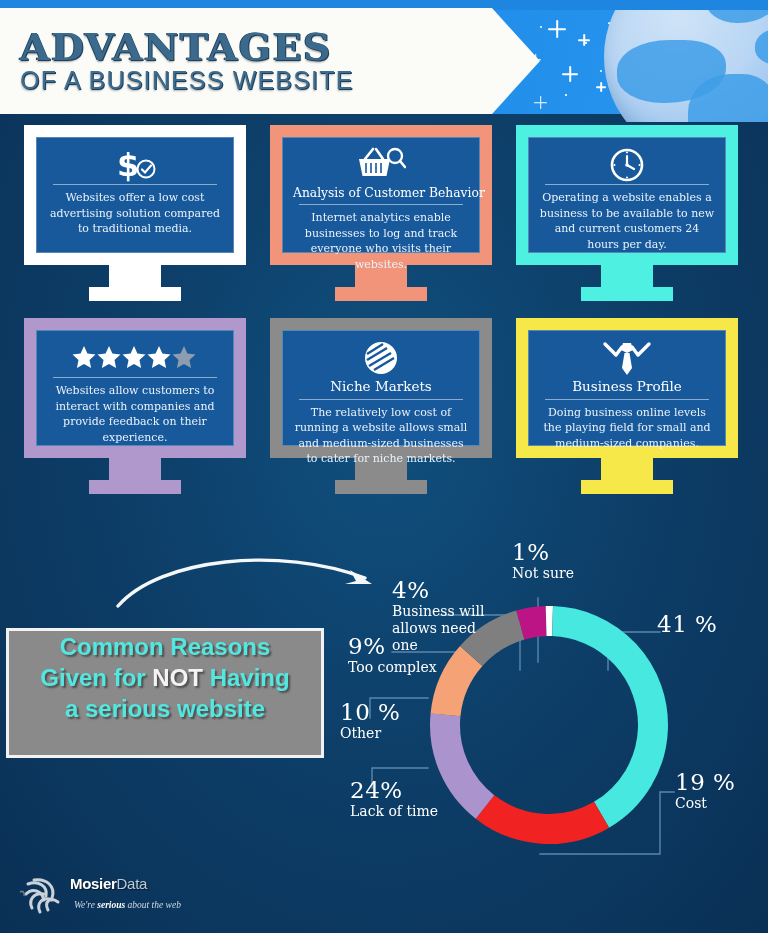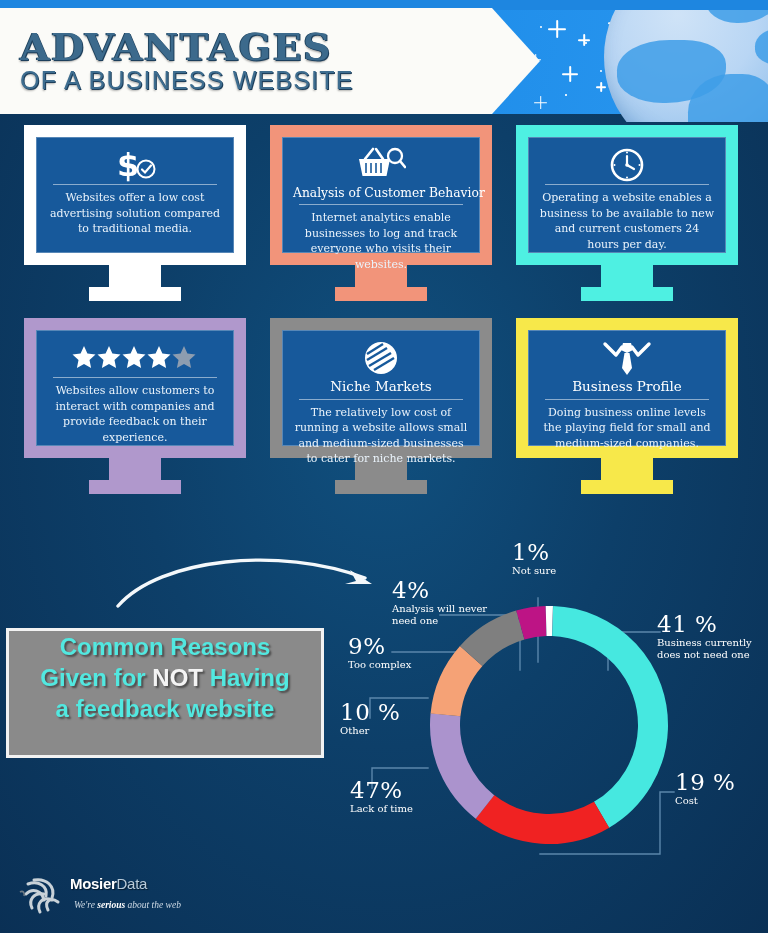--- a/index.html
+++ b/index.html
@@ -112,21 +112,21 @@
 
   
   .donut-area { position:absolute; left:330px; top:540px; width:438px; height:340px; }
   .lbl { position:absolute; color:#ffffff; }
   .lbl .pct {
     font-family:"DejaVu Serif", serif;
     font-size:23px; line-height:1.05; display:block; letter-spacing:.5px;
   }
   .lbl .desc {
     font-family:"DejaVu Serif", serif;
-    font-size:10px; line-height:1.2; display:block; margin-top:1px;
+    font-size:14px; line-height:1.2; display:block; margin-top:1px;
   }
 
   
   .logo { position:absolute; left:18px; top:872px; width:230px; height:52px; }
   .logo-mark { position:absolute; left:0; top:2px; width:48px; height:44px; }
   .logo-word {
     position:absolute; left:52px; top:3px;
     font-family:"Liberation Sans", sans-serif;
     font-size:15px; font-weight:700; letter-spacing:-.3px;
     color:#ffffff;
@@ -319,21 +319,21 @@
     <svg width="300" height="90" viewBox="0 0 300 90">
       <path d="M18 66 C 60 18, 180 6, 265 38" fill="none" stroke="#f4f8fb" stroke-width="3.4" stroke-linecap="round"></path>
       <polygon points="272,44 250,30 256,41 245,44" fill="#f4f8fb"></polygon>
     </svg>
   </div>
 
   <div class="callout">
     <div class="callout-text">
       <span>Common Reasons</span><br>
       <span>Given for </span><span class="not">NOT</span><span> Having</span><br>
-      <span>a feedback website</span>
+      <span>a serious website</span>
     </div>
   </div>
 
   <div class="donut-area">
 
     <svg width="438" height="340" viewBox="0 0 438 340">
 
       <g stroke="#5b86ab" stroke-width="1.4" fill="none" stroke-linecap="square">
 
         <path d="M190 130 L190 75 L110 75"></path>
@@ -364,40 +364,39 @@
     </svg>
 
     
     <div class="lbl" style="left:182px;top:0px;">
       <span class="pct">1%</span>
       <span class="desc">Not sure</span>
     </div>
 
     <div class="lbl" style="left:62px;top:38px;width:105px;">
       <span class="pct">4%</span>
-      <span class="desc">Analysis will never need one</span>
+      <span class="desc">Business will allows need one</span>
     </div>
 
     <div class="lbl" style="left:327px;top:72px;width:112px;">
       <span class="pct">41 %</span>
-      <span class="desc">Business currently does not need one</span>
     </div>
 
     <div class="lbl" style="left:18px;top:94px;">
       <span class="pct">9%</span>
       <span class="desc">Too complex</span>
     </div>
 
     <div class="lbl" style="left:10px;top:160px;">
       <span class="pct">10 %</span>
       <span class="desc">Other</span>
     </div>
 
     <div class="lbl" style="left:20px;top:238px;">
-      <span class="pct">47%</span>
+      <span class="pct">24%</span>
       <span class="desc">Lack of time</span>
     </div>
 
     <div class="lbl" style="left:345px;top:230px;">
       <span class="pct">19 %</span>
       <span class="desc">Cost</span>
     </div>
   </div>
 
   <div class="logo">

